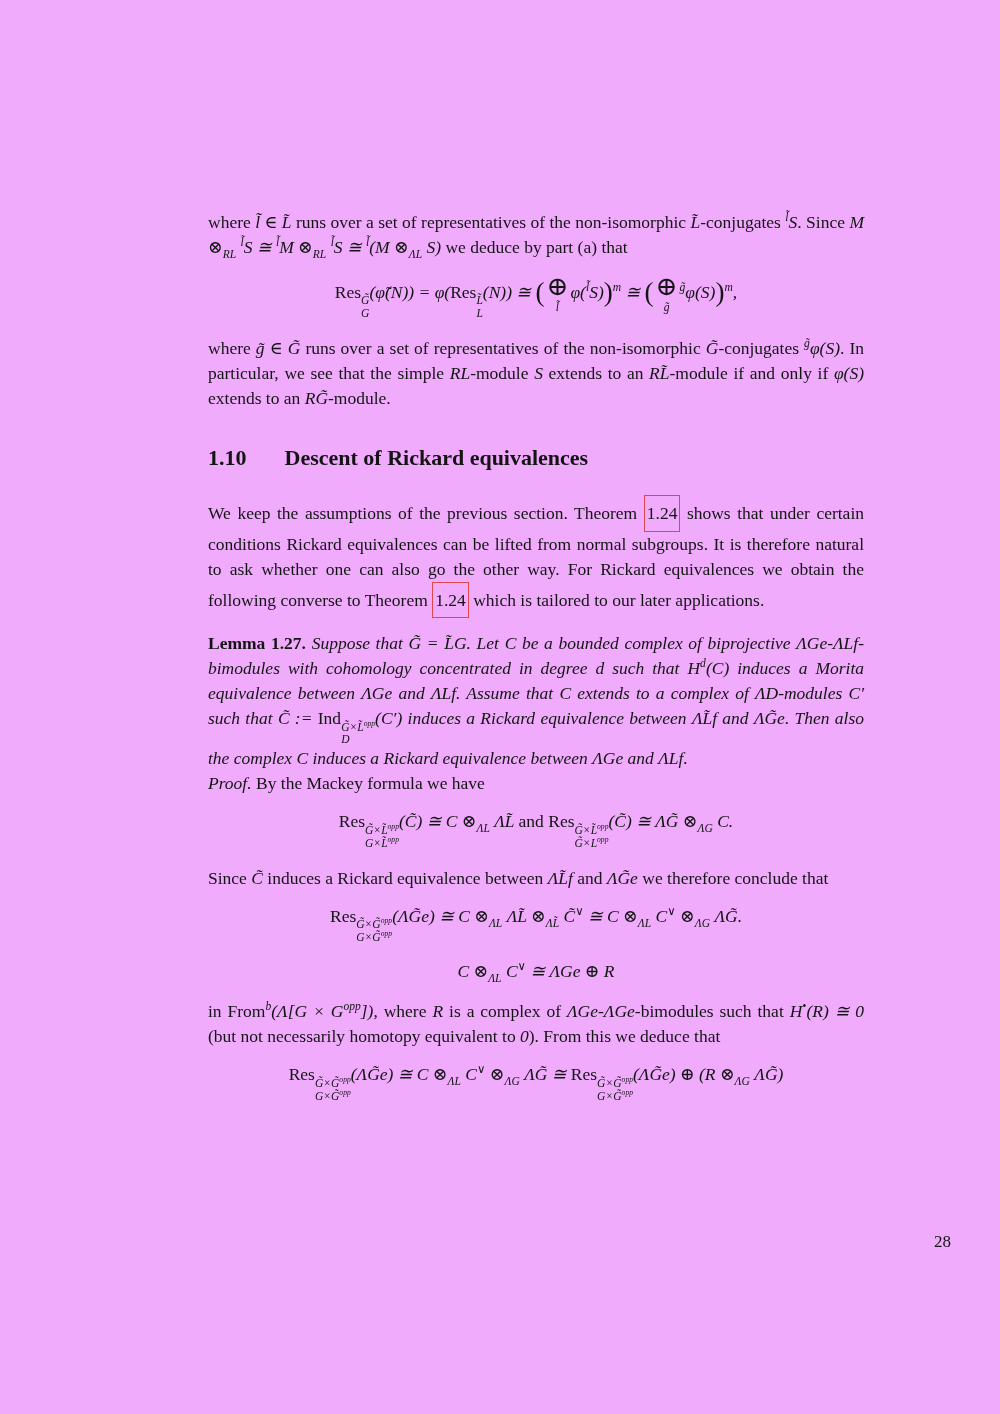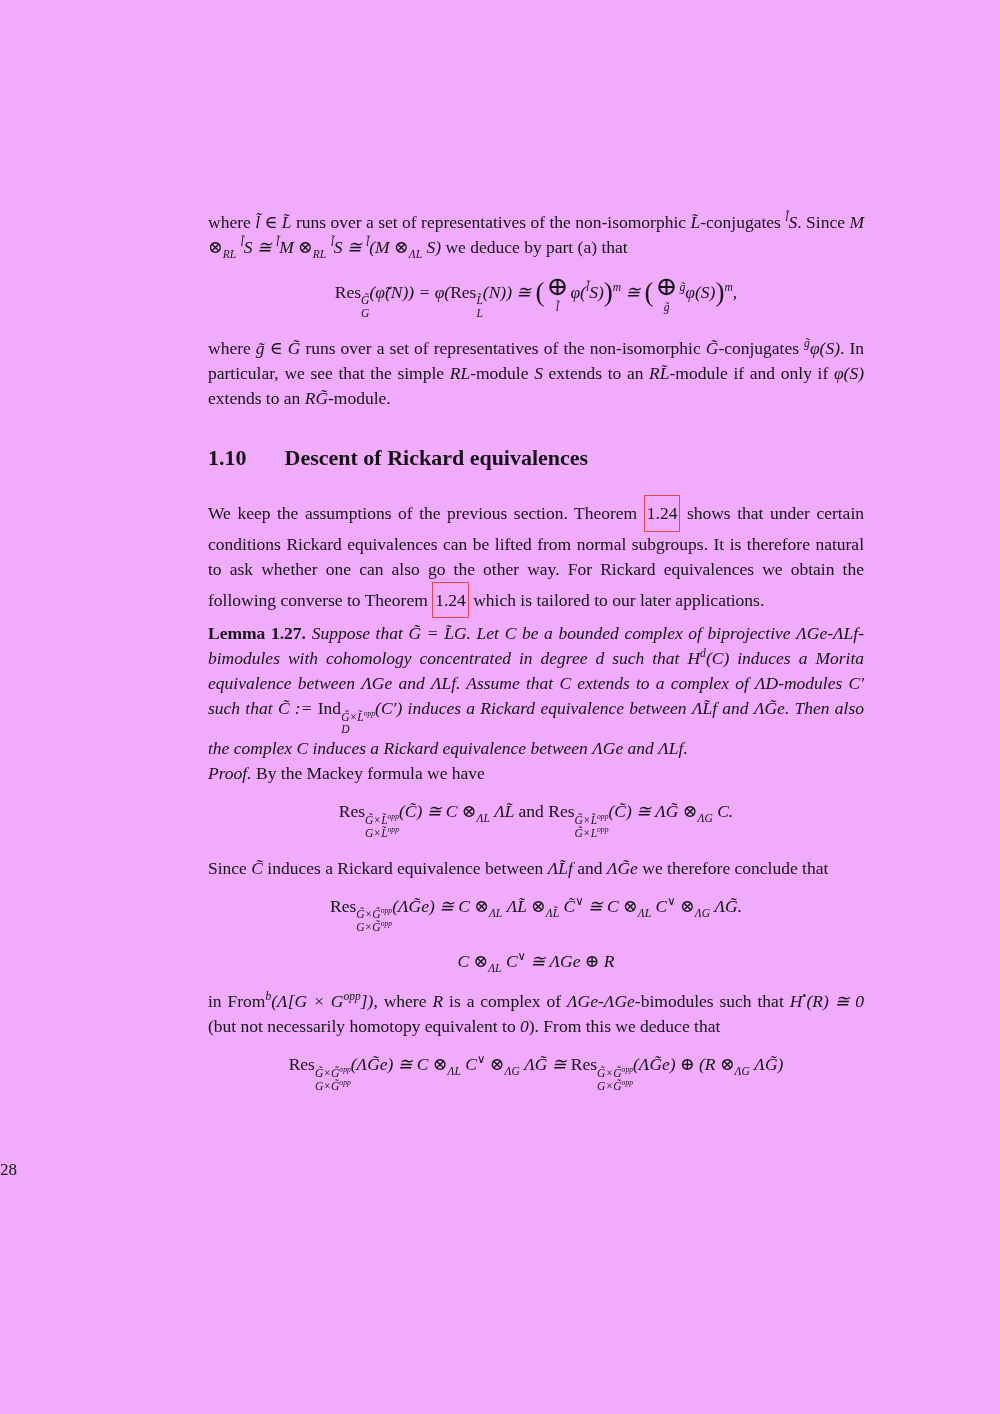--- a/index.html
+++ b/index.html
@@ -65,31 +65,31 @@
   .linkbox.green { border-color: var(--cite-color, #4fae52); }
   .section-head {
     display: flex;
     gap: 38px;
     margin: 34px 0 25px 0;
     font-weight: bold;
     font-size: 22px;
     line-height: 1.15;
     text-align: left;
   }
-  .lemma-para { margin-top: 3px; }
+  .lemma-para { margin-top: 13px; }
   .lemma-label { font-weight: bold; }
   .lemma-body { font-style: italic; }
   .proof-para { }
   .proof-label { font-style: italic; }
   .page-number {
     position: absolute;
     left: 0;
-    top: 1160px;
+    top: 1232px;
     width: 951px;
-    text-align: left;
+    text-align: right;
     font-size: 17px;
   }
 </style>
 </head>
 <body>
 
 <div class="page" style="background: #f0abfc; color: rgb(20, 20, 20);">
   <div class="content-column">
 
     <p class="para">where <span class="m">l̃ ∈ L̃</span> runs over a set of representatives of the non-isomorphic <span class="m">L̃</span>-conjugates <span class="m"><sup>l̃</sup>S</span>. Since <span class="m">M ⊗<sub>RL</sub> <sup>l̃</sup>S ≅ <sup>l̃</sup>M ⊗<sub>RL</sub> <sup>l̃</sup>S ≅ <sup>l̃</sup>(M ⊗<sub>ΛL</sub> S)</span> we deduce by part (a) that</p>

